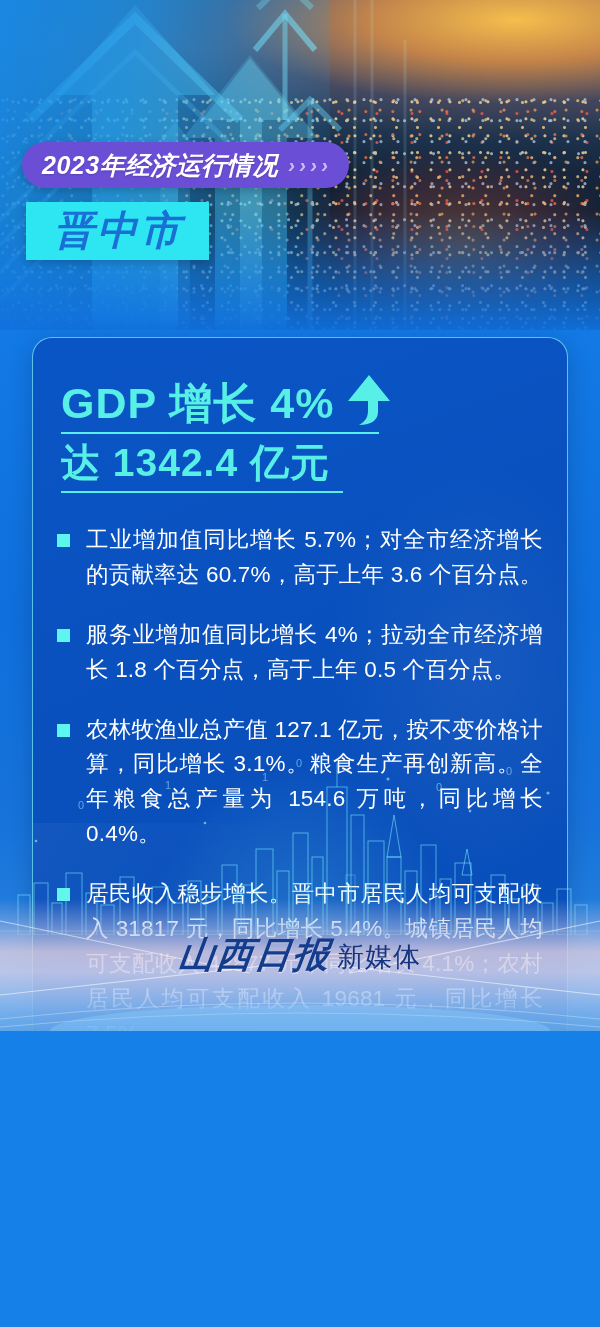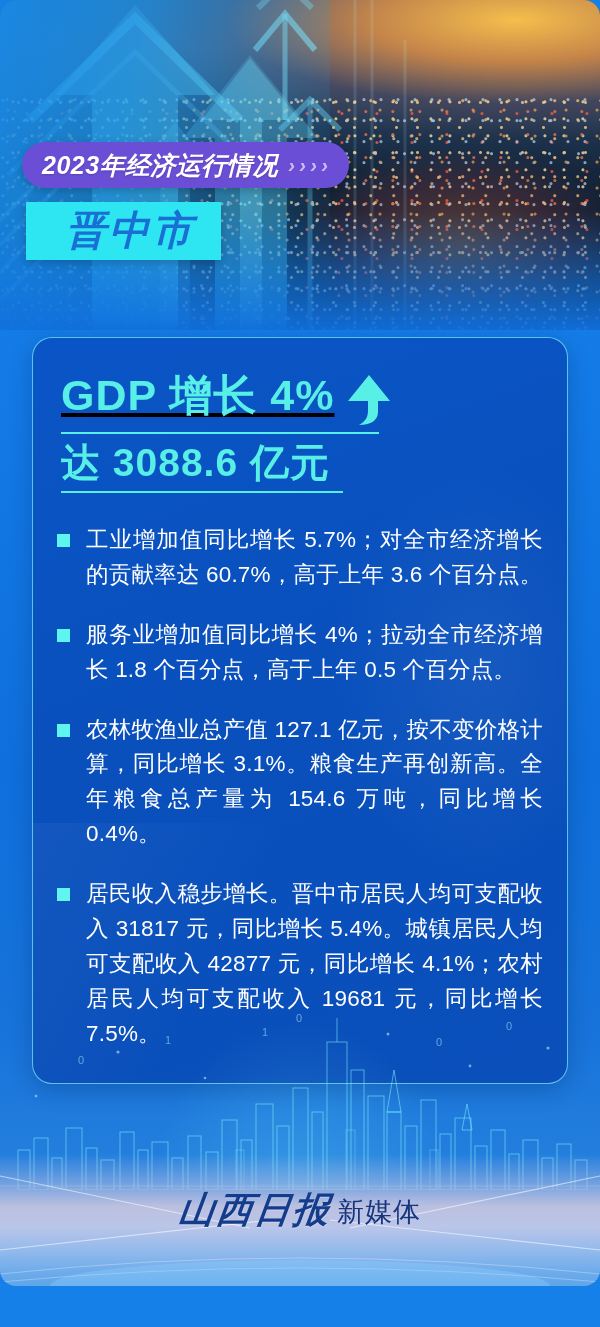--- a/index.html
+++ b/index.html
@@ -7,24 +7,23 @@
   body {
     font-family:"Liberation Sans","DejaVu Sans",sans-serif;
     background:#1580e8;
     overflow:hidden;
     position:relative;
   }
 
   
   #poster {
     position:relative;
-    width:600px; height:1286px;
+    width:600px; height:1031px;
     overflow:hidden;
     background:linear-gradient(180deg,#1a86ef 0%,#1278e4 35%,#0f6fdc 60%,#1773da 80%,#2f8ae0 100%);
-    border-radius:16px;
   }
 
   
   .hero {
     position:absolute; left:0; top:0; width:600px; height:330px;
     overflow:hidden;
   }
   .hero-sky {
     position:absolute; inset:0;
     background:
@@ -77,21 +76,21 @@
   }
   .chev { display:flex; align-items:center; gap:1px; margin-left:2px; }
   .chev span {
     display:block; width:10px; height:17px;
     color:#cdbcf3; font-size:20px; font-weight:bold; line-height:17px;
     font-style:italic;
   }
   .city-box {
     position:absolute; left:26px; top:202px;
     background:#2de6f2;
-    padding:7px 26px 9px 40px;
+    padding:7px 26px 9px 28px;
     box-shadow:0 3px 9px rgba(0,0,0,.20);
     text-align:right;
   }
   .city-box .txt {
     color:#1a6fd4; font-size:40px; font-weight:bold; font-style:italic;
     letter-spacing:3px; line-height:1.05; white-space:nowrap;
   }
 
   
   .card {
@@ -110,21 +109,21 @@
   }
   .card-diag {
     position:absolute; left:-10px; bottom:-40px; width:330px; height:300px;
     background:linear-gradient(118deg, rgba(255,255,255,.045) 0%, rgba(255,255,255,0) 55%);
     pointer-events:none;
   }
 
   
   .headline { position:relative; padding:0 4px; }
   .hl-row1 {
-    display:flex; align-items:flex-start; gap:12px;text-decoration:underline;
+    display:flex; align-items:flex-end; gap:12px;
   }
   .hl-main {
     color:#57efe6; font-size:43px; font-weight:bold; line-height:1.08;
     letter-spacing:1px; white-space:nowrap;
   }
   .hl-arrow { width:46px; height:52px; flex:0 0 46px; margin-top:2px; }
   .rule {
     height:2px; background:#57efe6; margin:6px 0 8px 0; width:318px;
   }
   .rule.short { width:282px; margin:7px 0 0 0; }
@@ -266,21 +265,21 @@
     <div class="card-diag"></div>
 
     <div class="headline">
       <div class="hl-row1">
         <div class="hl-main">GDP 增长 4%</div>
         <svg class="hl-arrow" viewBox="0 0 46 52">
           <path d="M23 1 L44 27 L32 27 L32 38 C32 47 24 51 13 51 C20 47 22 43 22 36 L22 27 L2 27 Z" fill="#57efe6"></path>
         </svg>
       </div>
       <div class="rule"></div>
-      <div class="hl-sub">达 3088.6 亿元</div>
+      <div class="hl-sub">达 1342.4 亿元</div>
       <div class="rule short"></div>
     </div>
 
     <div class="bullets">
       <div class="bullet">
         <div class="bsq"></div>
         <div class="btxt">工业增加值同比增长 5.7%；对全市经济增长的贡献率达 60.7%，高于上年 3.6 个百分点。</div>
       </div>
       <div class="bullet">
         <div class="bsq"></div>

